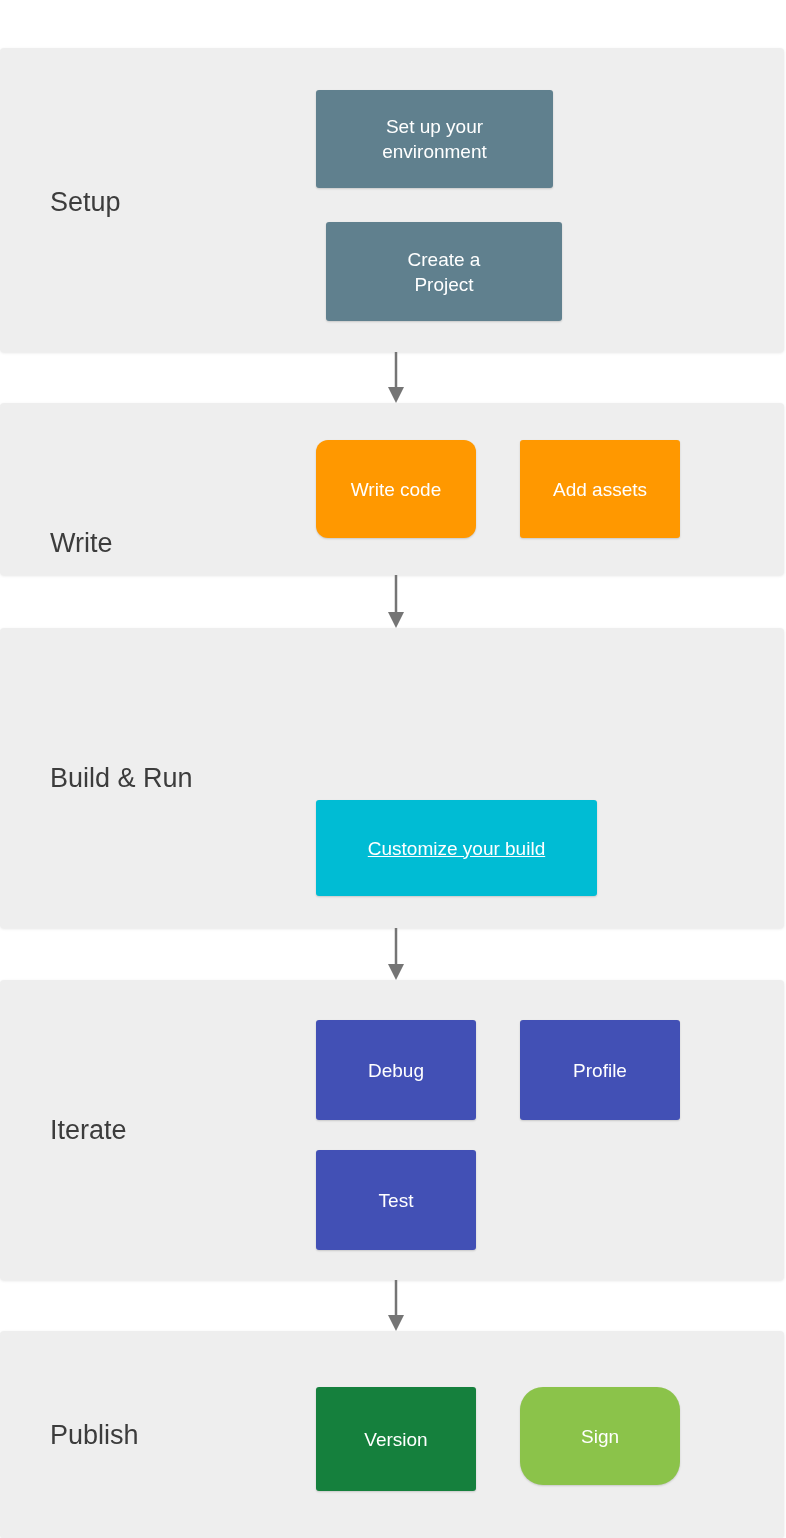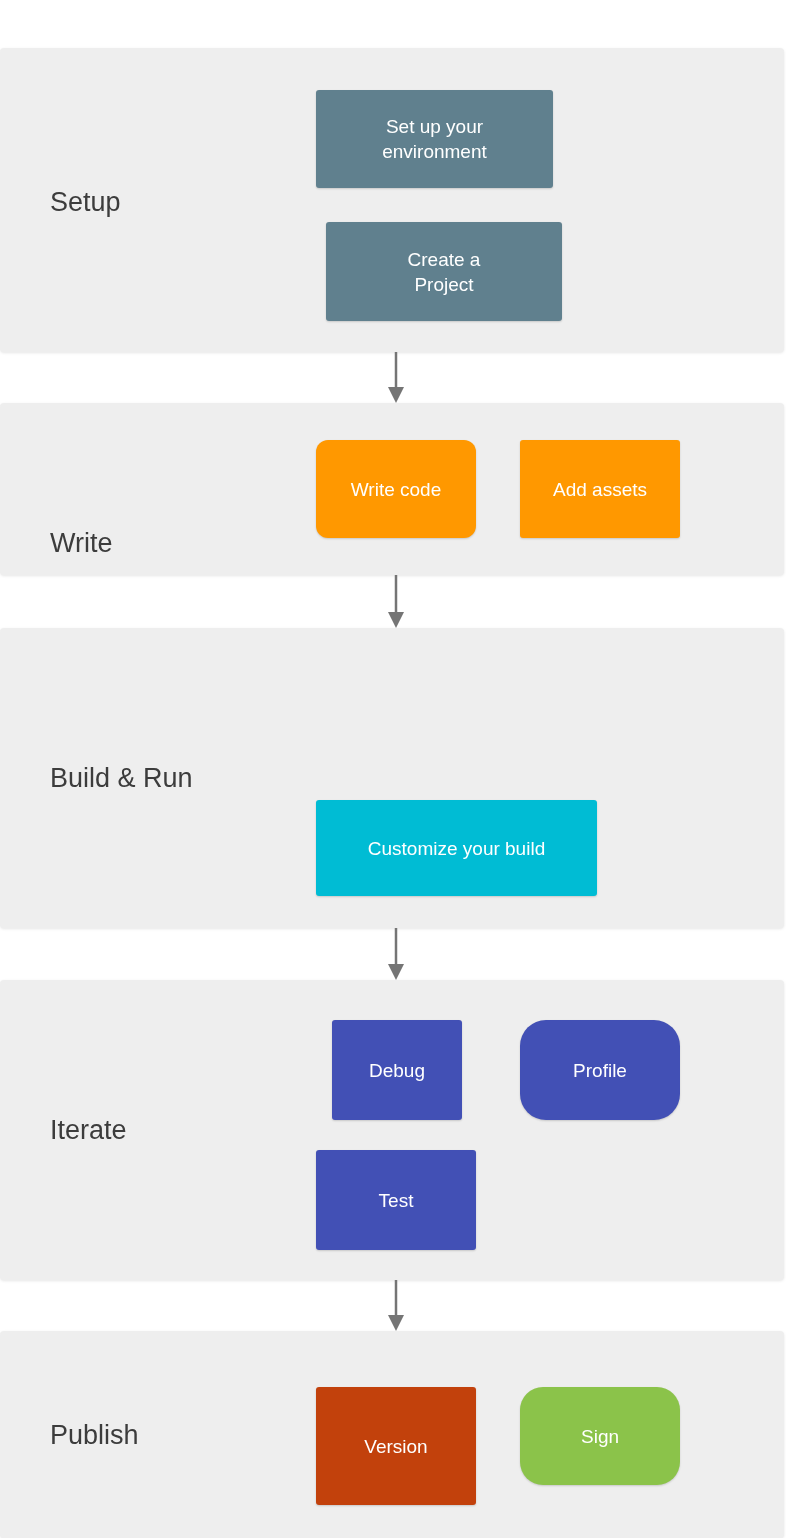--- a/index.html
+++ b/index.html
@@ -79,29 +79,29 @@
     <div class="task" style="left: 316px; top: 90px; width: 237px; height: 98px; background: rgb(96, 128, 142);">Set up your
 environment</div>
     <div class="task" style="left: 326px; top: 222px; width: 236px; height: 99px; background: rgb(96, 128, 142);">Create a
 Project</div>
     <div class="stage" style="left: 0px; top: 403px; width: 784px; height: 172px; background: rgb(238, 238, 238);"></div>
     <div class="stage-label" style="top: 501px; color: rgb(60, 60, 60); margin-top: 42px;">Write</div>
     <div class="task" style="left: 316px; top: 440px; width: 160px; height: 98px; background: rgb(255, 152, 0); border-radius: 12px;">Write code</div>
     <div class="task" style="left: 520px; top: 440px; width: 160px; height: 98px; background: rgb(255, 152, 0);">Add assets</div>
     <div class="stage" style="left: 0px; top: 628px; width: 784px; height: 300px; background: rgb(238, 238, 238);"></div>
     <div class="stage-label" style="top: 778px; color: rgb(60, 60, 60);">Build &amp; Run</div>
-    <div class="task" style="left: 316px; top: 800px; width: 281px; height: 96px; background: rgb(0, 188, 212);">Customize your build</div>
+    <div class="task" style="left: 316px; top: 800px; width: 281px; height: 96px; background: rgb(0, 188, 212); text-decoration: underline;">Customize your build</div>
     <div class="stage" style="left: 0px; top: 980px; width: 784px; height: 300px; background: rgb(238, 238, 238);"></div>
     <div class="stage-label" style="top: 1130px; color: rgb(60, 60, 60);">Iterate</div>
-    <div class="task" style="left: 316px; top: 1020px; width: 130px; height: 100px; background: rgb(66, 80, 181); margin-left: 16px;">Debug</div>
-    <div class="task" style="left: 520px; top: 1020px; width: 160px; height: 100px; background: rgb(66, 80, 181); border-radius: 26px;">Profile</div>
+    <div class="task" style="left: 316px; top: 1020px; width: 160px; height: 100px; background: rgb(66, 80, 181);">Debug</div>
+    <div class="task" style="left: 520px; top: 1020px; width: 160px; height: 100px; background: rgb(66, 80, 181);">Profile</div>
     <div class="task" style="left: 316px; top: 1150px; width: 160px; height: 100px; background: rgb(66, 80, 181);">Test</div>
     <div class="stage" style="left: 0px; top: 1331px; width: 784px; height: 207px; background: rgb(238, 238, 238);"></div>
     <div class="stage-label" style="top: 1435px; color: rgb(60, 60, 60);">Publish</div>
-    <div class="task" style="left: 316px; top: 1387px; width: 160px; height: 118px; background: #c2410c;">Version</div>
+    <div class="task" style="left: 316px; top: 1387px; width: 160px; height: 104px; background: #15803d;">Version</div>
     <div class="task" style="left: 520px; top: 1387px; width: 160px; height: 98px; background: rgb(139, 195, 74); border-radius: 23px;">Sign</div>
     <div class="connector" style="left: 384px; top: 352px; height: 51px;">
       <svg width="24" height="51" viewBox="0 0 24 51">
         <line x1="12" y1="0" x2="12" y2="37" stroke="#757575" stroke-width="2.5"></line>
         <polygon points="4,35 20,35 12,51" fill="#757575"></polygon>
       </svg>
     </div>
     <div class="connector" style="left: 384px; top: 575px; height: 53px;">
       <svg width="24" height="53" viewBox="0 0 24 53">
         <line x1="12" y1="0" x2="12" y2="39" stroke="#757575" stroke-width="2.5"></line>

